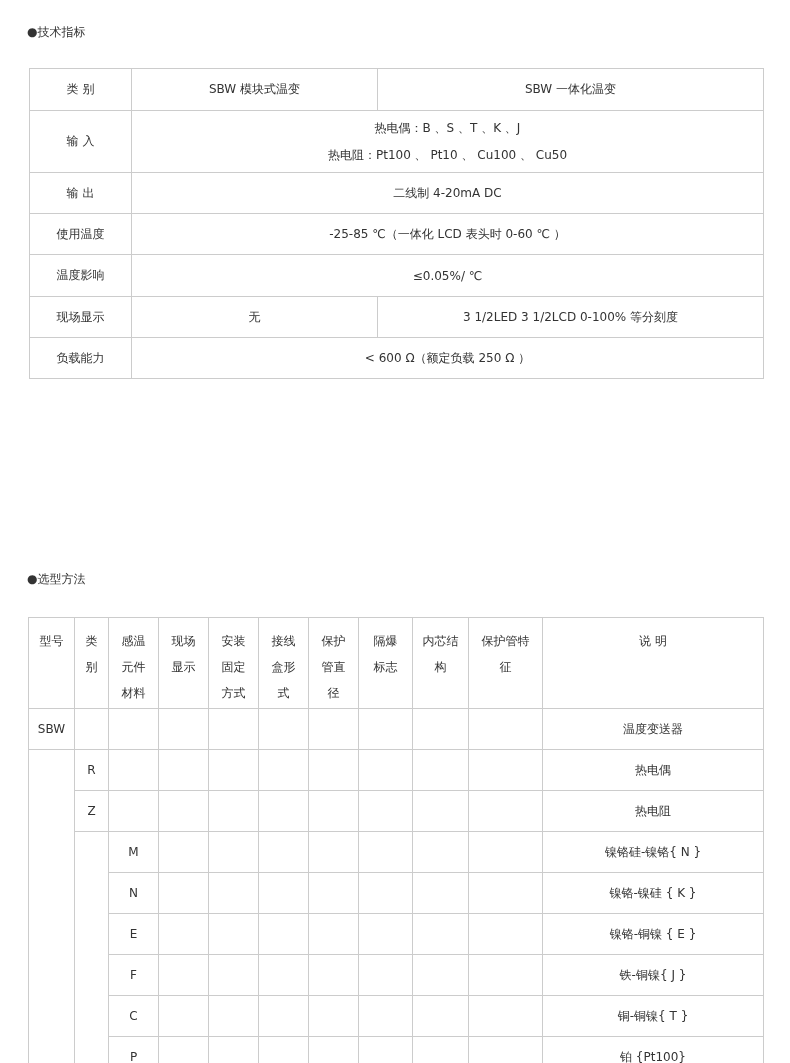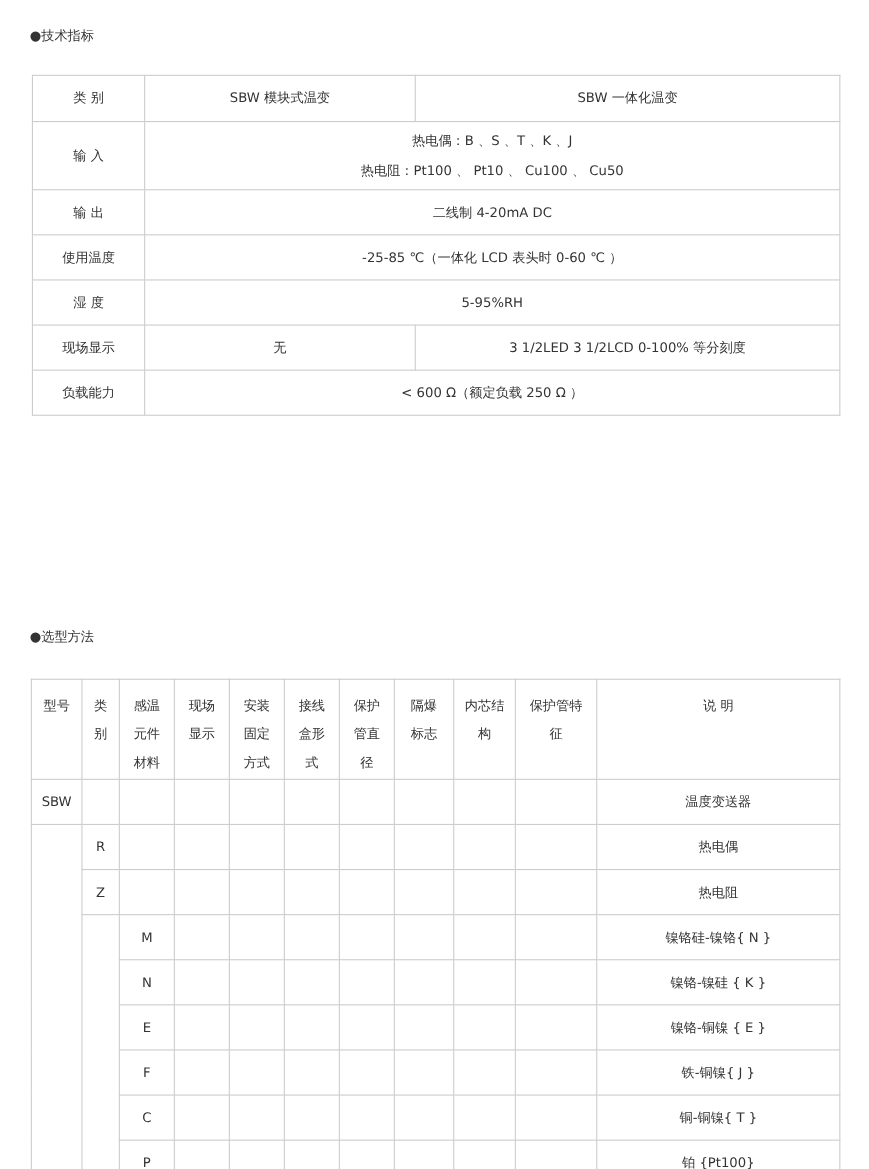--- a/index.html
+++ b/index.html
@@ -79,23 +79,23 @@
 热电阻：Pt100 、 Pt10 、 Cu100 、 Cu50</td>
   </tr>
   <tr>
     <td>输 出</td>
     <td colspan="2">二线制 4-20mA DC</td>
   </tr>
   <tr>
     <td>使用温度</td>
     <td colspan="2">-25-85 ℃（一体化 LCD 表头时 0-60 ℃ ）</td>
   </tr>
-  <tr>
-    <td>湿 度</td>
-    <td colspan="2">5-95%RH</td>
+  <tr class="h42">
+    <td>温度影响</td>
+    <td colspan="2">≤0.05%/ ℃</td>
   </tr>
   <tr>
     <td>现场显示</td>
     <td>无</td>
     <td>3 1/2LED 3 1/2LCD 0-100% 等分刻度</td>
   </tr>
   <tr>
     <td>负载能力</td>
     <td colspan="2">&lt; 600 Ω（额定负载 250 Ω ）</td>
   </tr>

